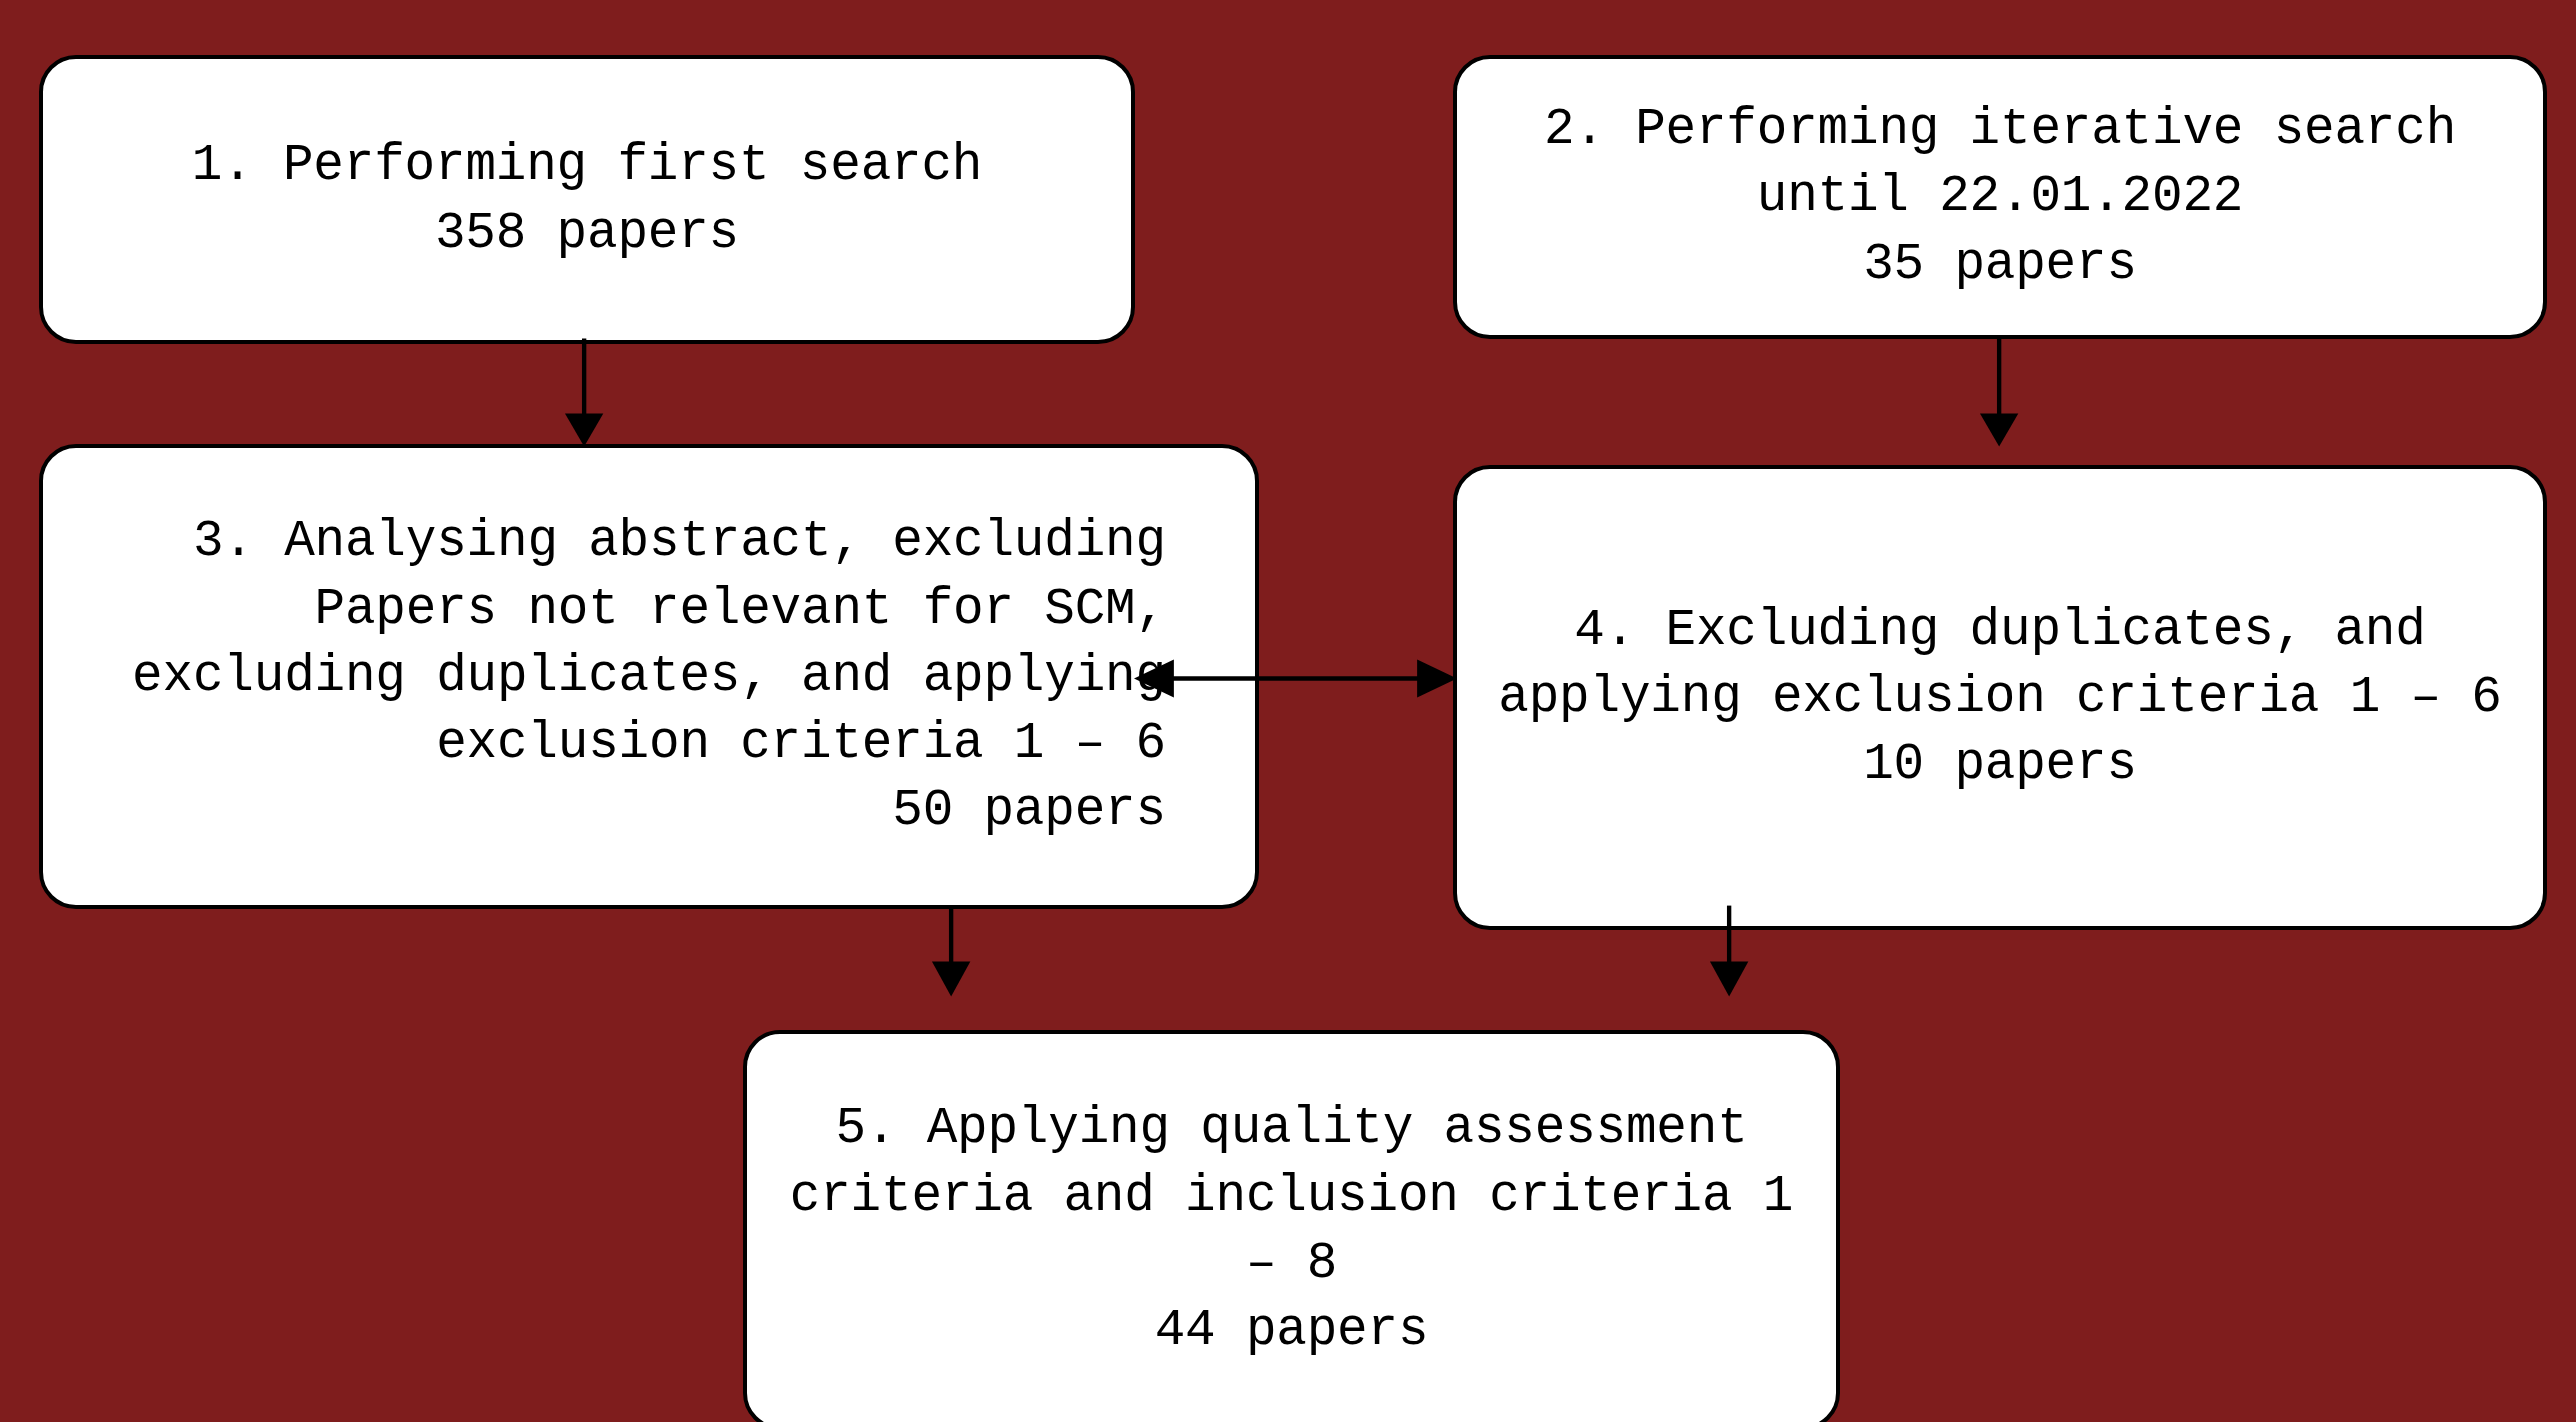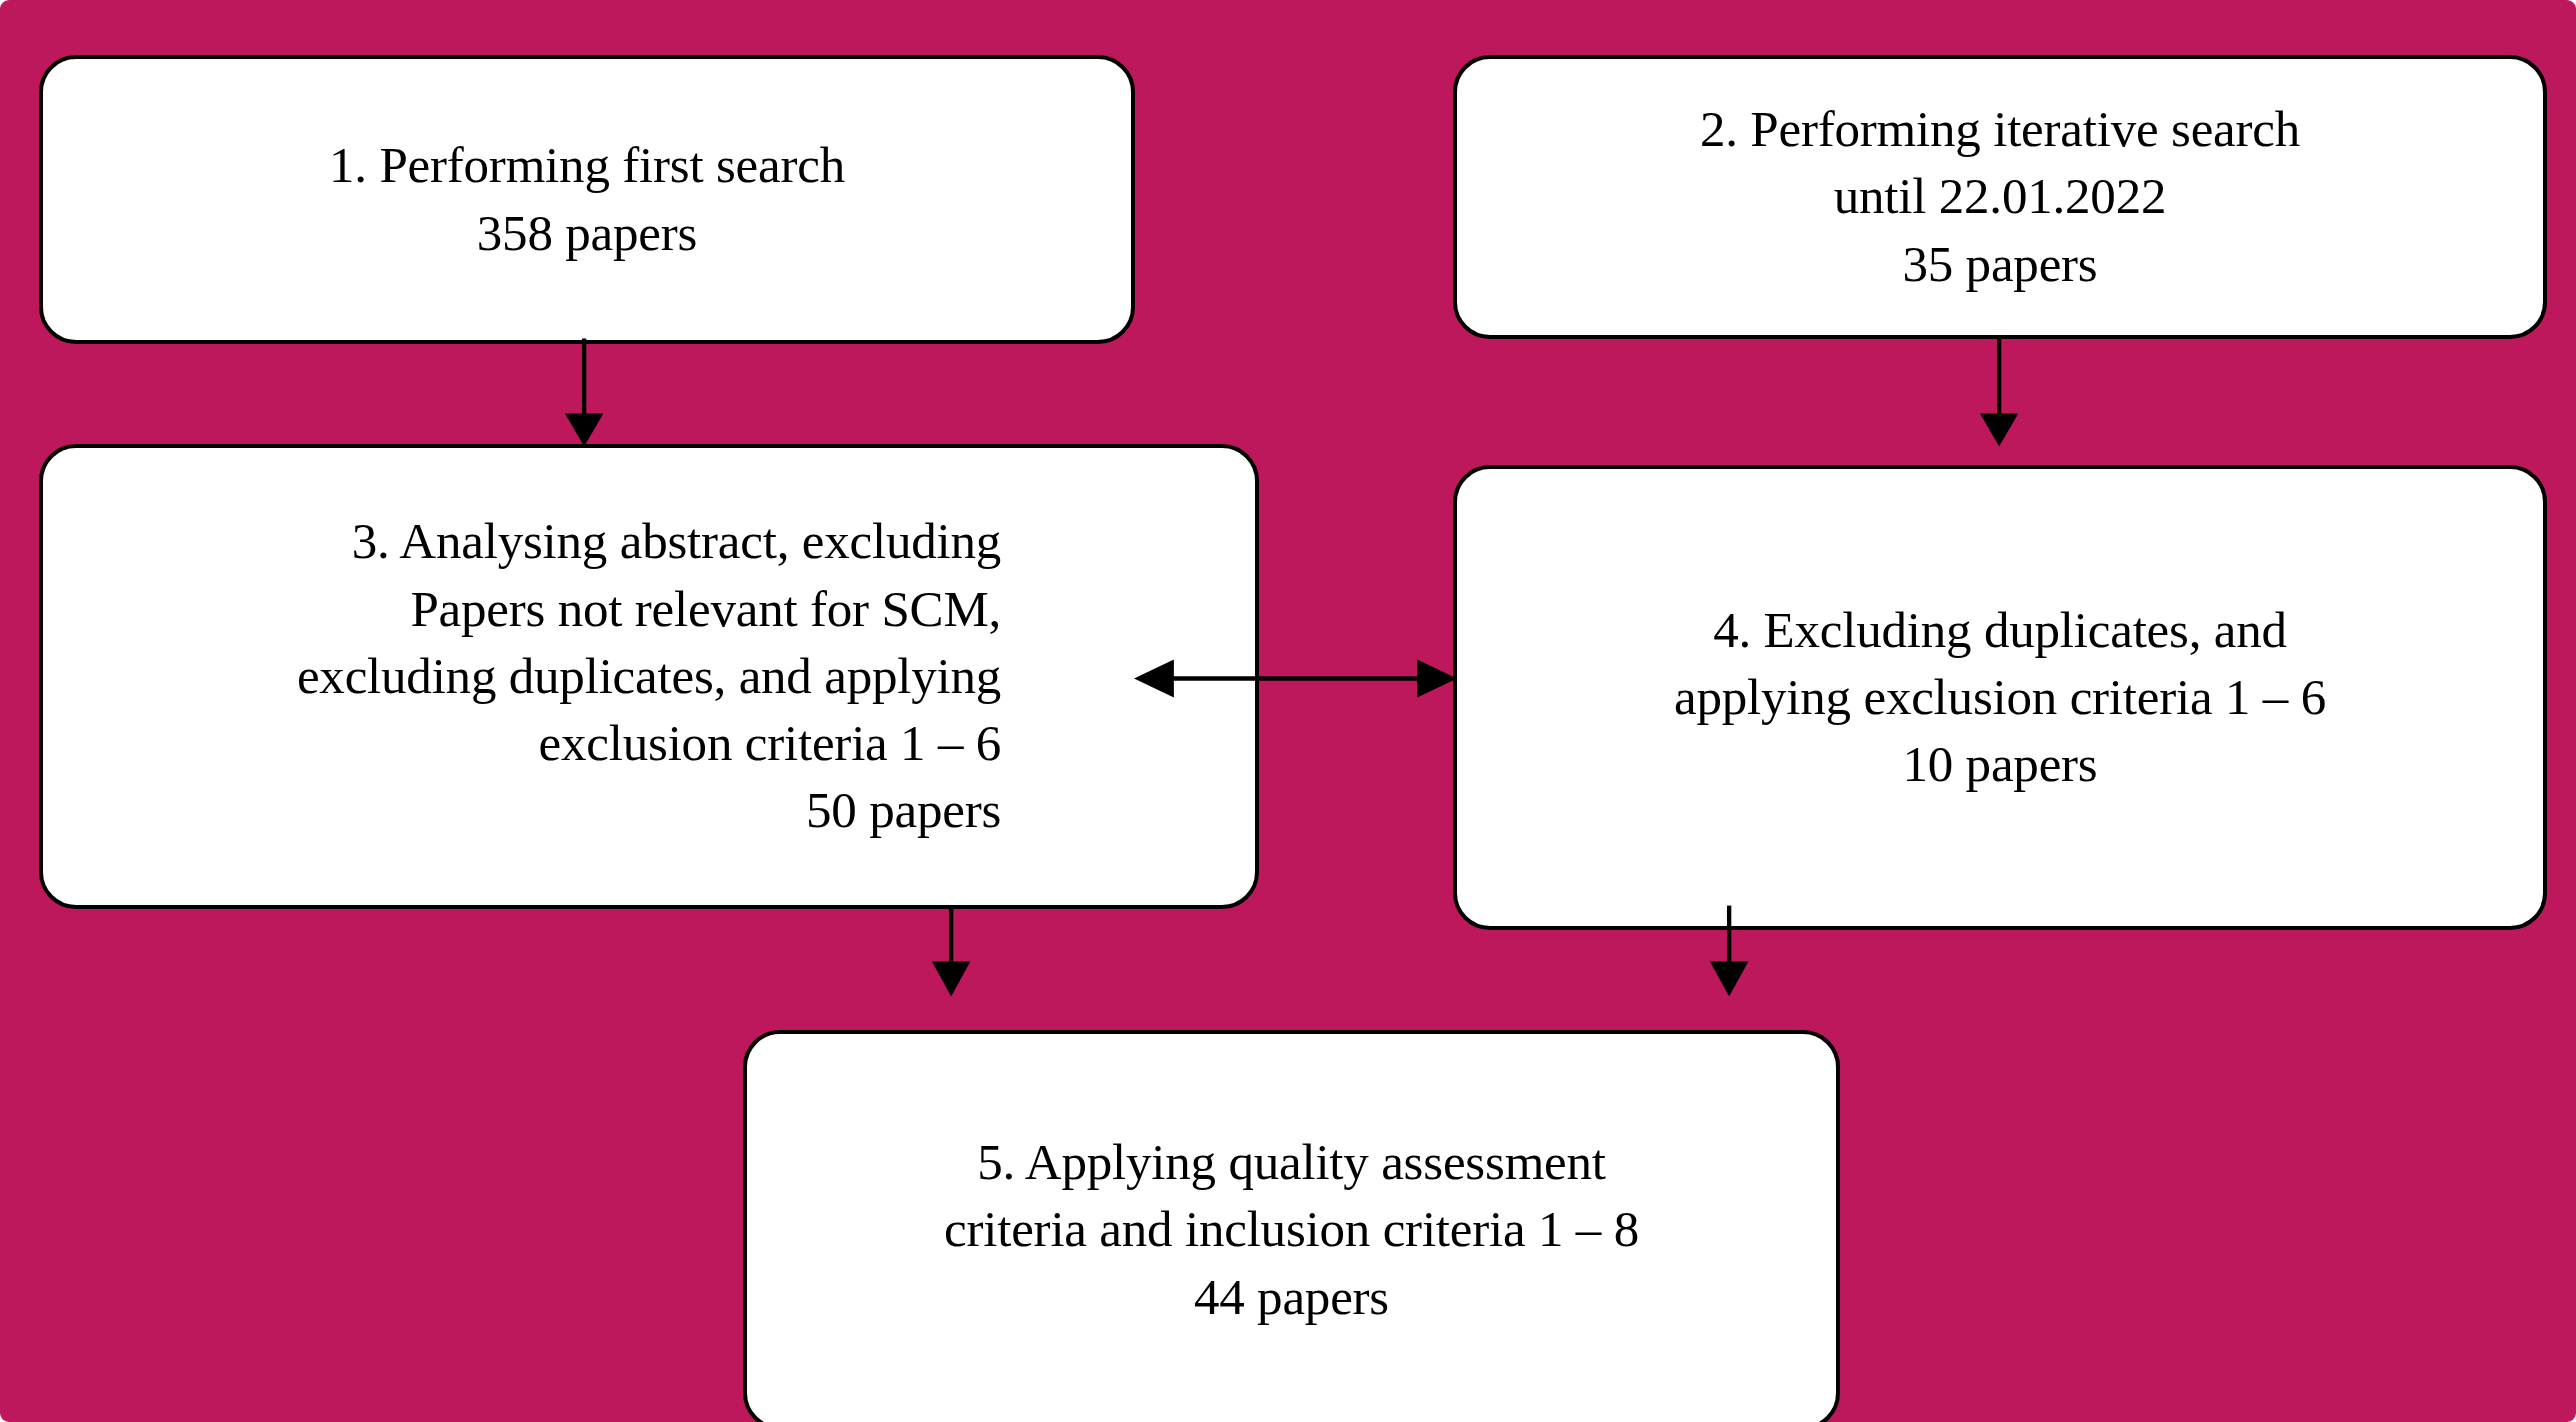--- a/index.html
+++ b/index.html
@@ -5,24 +5,23 @@
 <style>
   html, body {
     margin: 0;
     padding: 0;
     background: #ffffff;
   }
   #canvas {
     position: relative;
     width: 2576px;
     height: 1422px;
-    background: #be185d;
-    font-family: Liberation Serif, serif;
+    background: #7f1d1d;
+    font-family: Liberation Mono, monospace;
     overflow: hidden;
-    border-radius: 9px;
   }
 
   
   .flow-box {
     position: absolute;
     box-sizing: border-box;
     border: 4.4px solid #000000;
     border-radius: 37px;
     background: #ffffff;
     display: flex;

